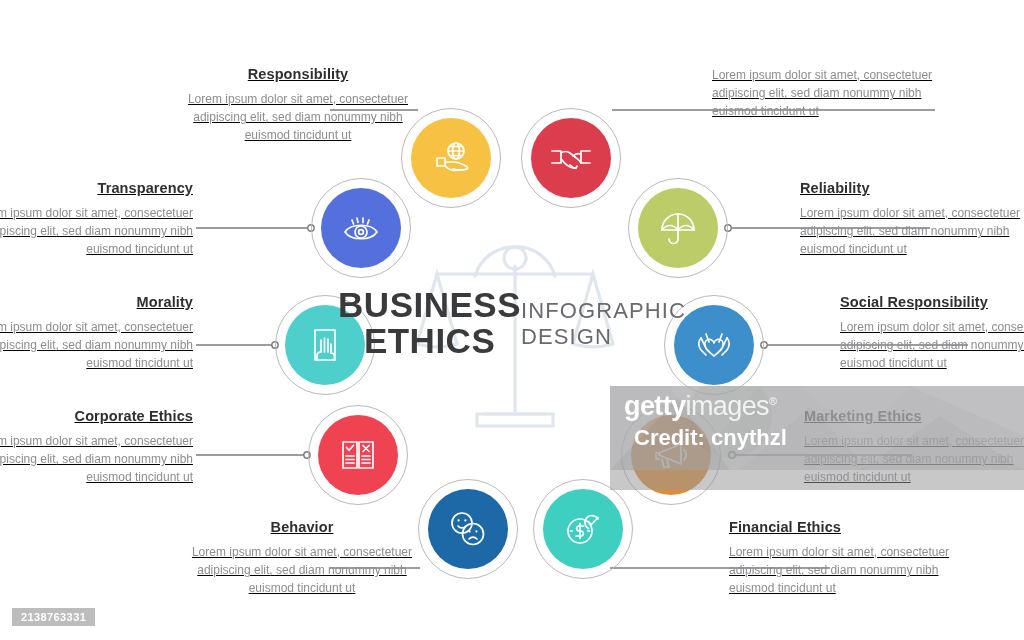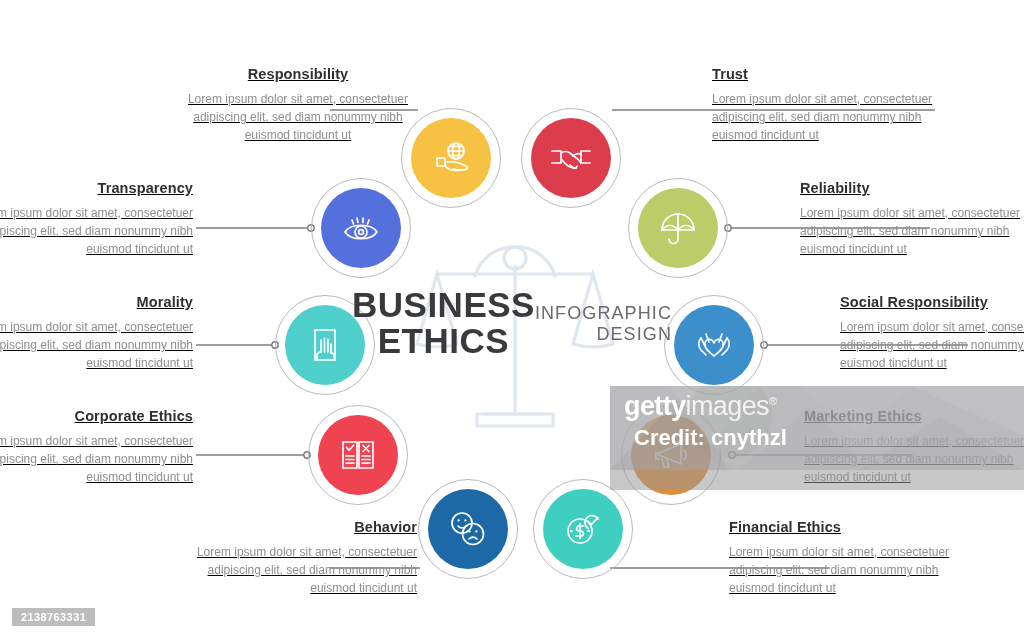--- a/index.html
+++ b/index.html
@@ -18,21 +18,21 @@
   .center-block{
     position:absolute;left:362px;top:235px;width:300px;height:175px;
     display:flex;flex-direction:row;align-items:center;justify-content:center;
     z-index:6;
   }
   .center-title{
     font-size:35px;font-weight:bold;letter-spacing:.5px;color:#3a3a3c;
     line-height:1.02;text-align:center;
   }
   .center-sub{
-    font-size:18px;color:#6a6a6e;letter-spacing:1.1px;margin-top:2px;text-align:right;
+    font-size:22px;color:#6a6a6e;letter-spacing:1.1px;margin-top:2px;text-align:left;
   }
   .scales-wm{position:absolute;left:415px;top:226px;width:200px;height:220px;z-index:2;}
 
   
   .node{position:absolute;width:80px;height:80px;z-index:5;}
   .node .ring{
     position:absolute;left:-10px;top:-10px;width:100px;height:100px;
     border-radius:50%;border:1.4px solid #b9b9bb;
     box-sizing:border-box;
   }
@@ -167,21 +167,20 @@
           <path d="M13 18 c3 -2 6 -2 9 0 l5 4"></path>
           <path d="M33 19 c-3 -1 -6 0 -8 2"></path>
           <path d="M14 25 c3 4 7 7 11 8 2 .6 4 -.5 4 -2"></path>
           <path d="M22 30 c2 2 4 3 6 3.4"></path>
           <path d="M27 22 c3 2 5 4 6 6"></path>
         </g>
       </svg>
     </div>
   </div>
   <div class="txt right" style="left:712px;top:66px;">
-    <div class="t-title">Trust</div>
     <div class="t-body">Lorem ipsum dolor sit amet, consectetuer adipiscing elit, sed diam nonummy nibh euismod tincidunt ut</div>
   </div>
 
   <div class="node" style="left:321px;top:188px;">
     <div class="ring"></div>
     <div class="disc" id="disc-2" style="background: rgb(84, 112, 220);">
       <svg width="44" height="44" viewBox="0 0 44 44">
         <g fill="none" stroke="#fff" stroke-width="1.7" stroke-linecap="round">
           <path d="M6 26 C12 17 32 17 38 26 C32 35 12 35 6 26 Z"></path>
           <circle cx="22" cy="26" r="6"></circle>
@@ -302,21 +301,21 @@
           <circle cx="20.4" cy="14.4" r="1.1" fill="#fff" stroke="none"></circle>
           <path d="M13 20 c2.4 2.6 5.6 2.6 8 0"></path>
           <circle cx="28" cy="28" r="10.5" fill="none"></circle>
           <circle cx="24.6" cy="25.4" r="1.1" fill="#fff" stroke="none"></circle>
           <circle cx="31.4" cy="25.4" r="1.1" fill="#fff" stroke="none"></circle>
           <path d="M24 33 c2.4 -2.6 5.6 -2.6 8 0"></path>
         </g>
       </svg>
     </div>
   </div>
-  <div class="txt center-al" style="left:187px;top:519px;text-align:right;">
+  <div class="txt center-al" style="left:187px;top:519px;">
     <div class="t-title">Behavior</div>
     <div class="t-body">Lorem ipsum dolor sit amet, consectetuer adipiscing elit, sed diam nonummy nibh euismod tincidunt ut</div>
   </div>
 
   <div class="node" style="left:543px;top:489px;">
     <div class="ring"></div>
     <div class="disc" id="disc-9" style="background: rgb(62, 207, 192);">
       <svg width="44" height="44" viewBox="0 0 44 44">
         <g fill="none" stroke="#fff" stroke-width="1.7" stroke-linecap="round" stroke-linejoin="round">
           <circle cx="19" cy="24" r="12"></circle>

